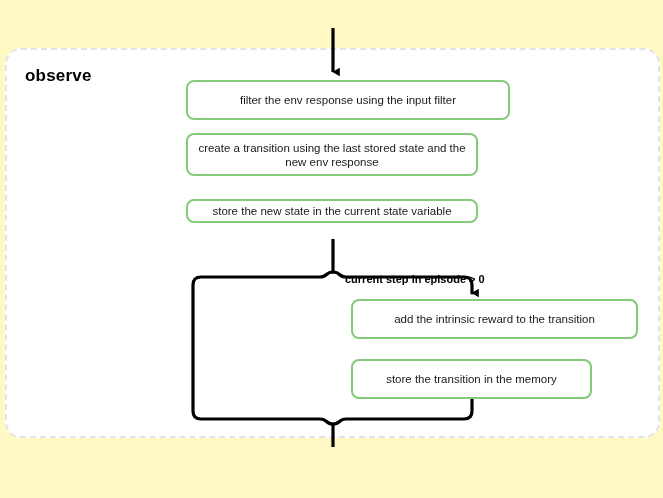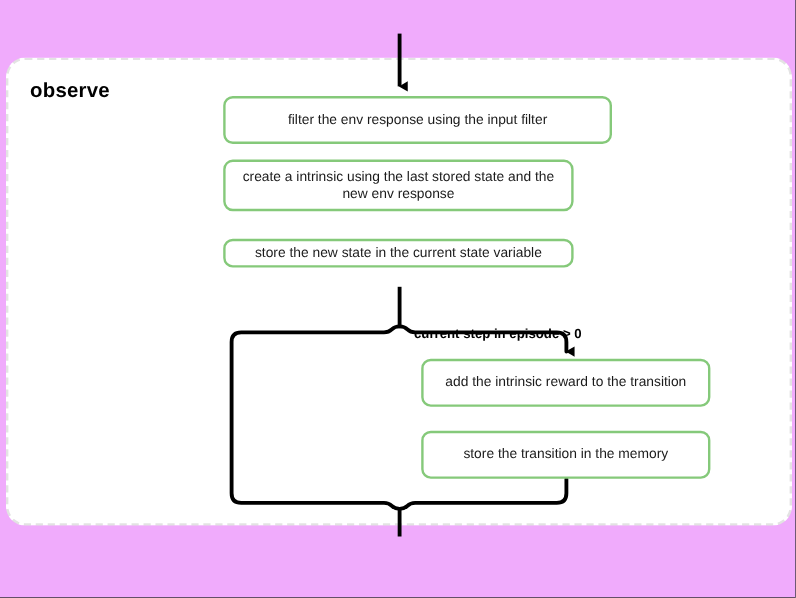--- a/index.html
+++ b/index.html
@@ -10,21 +10,21 @@
   body {
     width: 663px;
     height: 498px;
     overflow: hidden;
     font-family: "Liberation Sans", sans-serif;
   }
   #canvas {
     position: relative;
     width: 663px;
     height: 498px;
-    background: #f0abfc;
+    background: #fef9c3;
   }
   
   .group-container {
     position: absolute;
     left: 5px;
     top: 48px;
     width: 655px;
     height: 390px;
     background: #ffffff;
     border: 2px dashed #e3e3e3;
@@ -136,28 +136,28 @@
     </g>
   </svg>
 
   <div class="cond-label" style="left:345px; top:257px;margin-top:16px;">current step in episode &gt; 0</div>
 
   <div class="node" style="left:186px; top:80px; width:324px; height:40px;">
     <span class="node-label">filter the env response using the input filter</span>
   </div>
 
   <div class="node" style="left:186px; top:133px; width:292px; height:43px;">
-    <span class="node-label">create a intrinsic using the last stored state and the new env response</span>
+    <span class="node-label">create a transition using the last stored state and the new env response</span>
   </div>
 
   <div class="node" style="left:186px; top:199px; width:292px; height:24px;">
     <span class="node-label">store the new state in the current state variable</span>
   </div>
 
-  <div class="node" style="left:351px; top:299px; width:241px; height:40px;">
+  <div class="node" style="left:351px; top:299px; width:287px; height:40px;">
     <span class="node-label">add the intrinsic reward to the transition</span>
   </div>
 
   <div class="node" style="left:351px; top:359px; width:241px; height:40px;align-items:center;">
     <span class="node-label">store the transition in the memory</span>
   </div>
 
 </div>
 
 </body></html>

